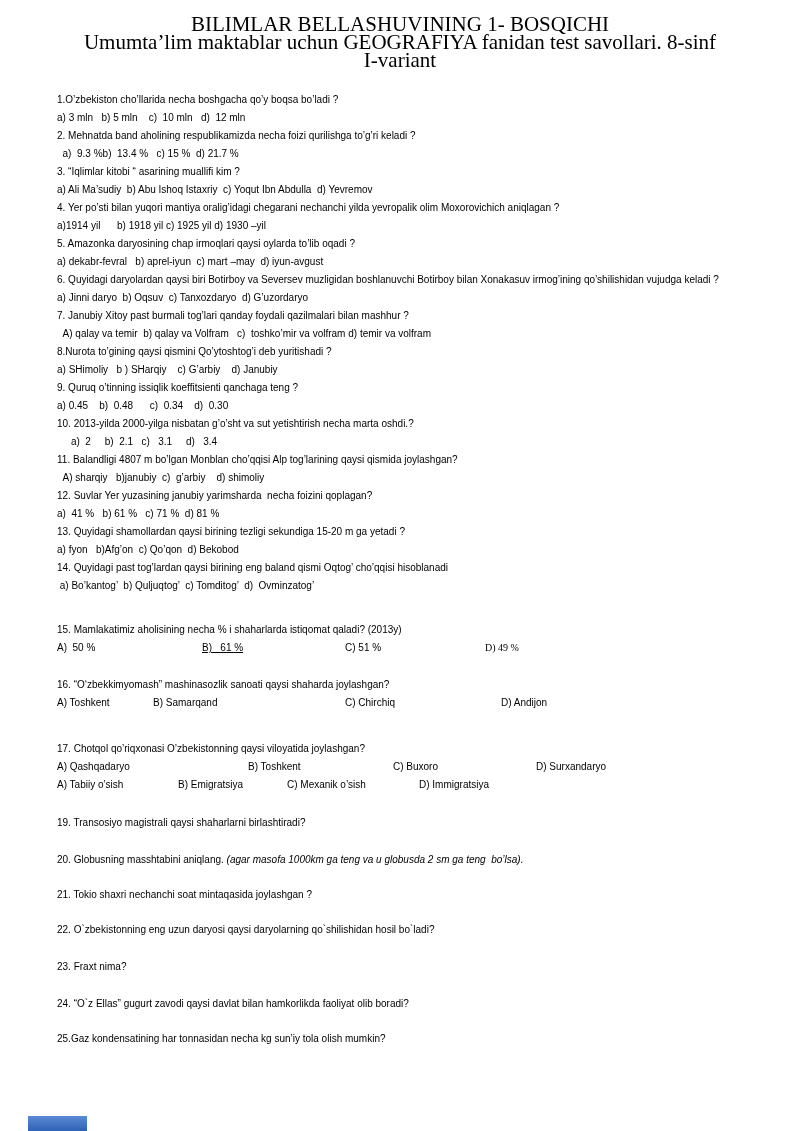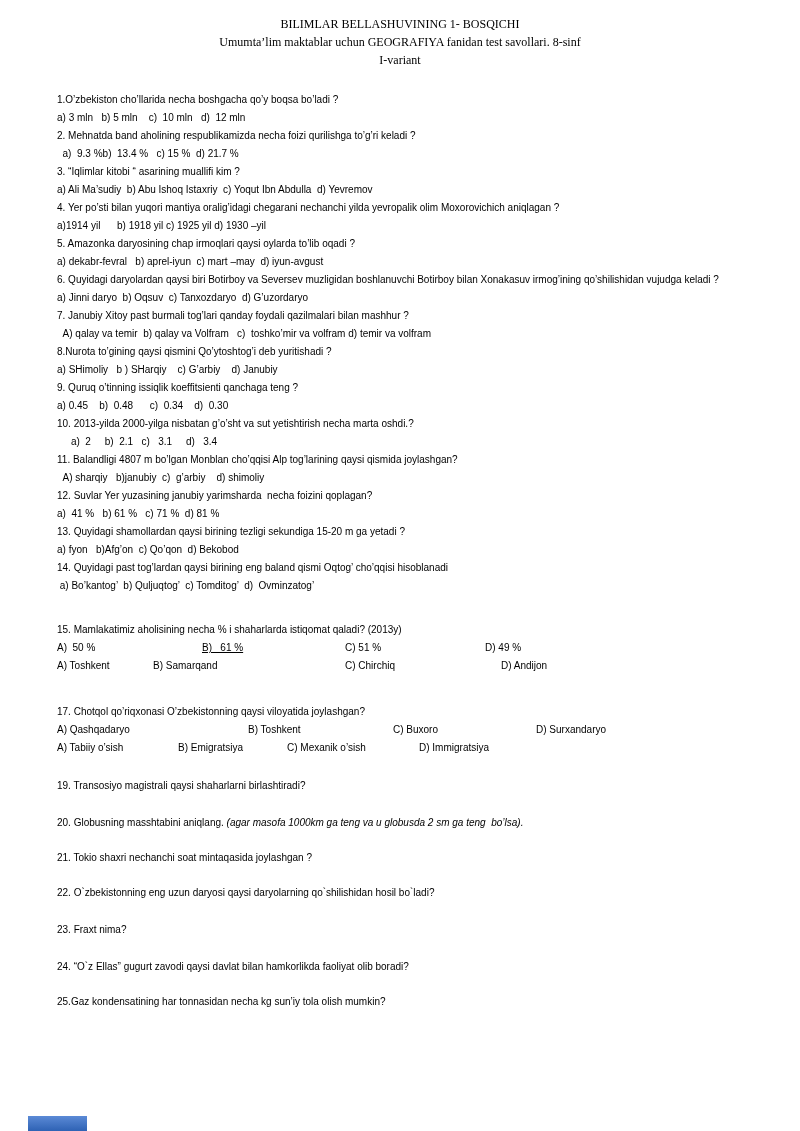--- a/index.html
+++ b/index.html
@@ -9,21 +9,21 @@
     background: #ffffff;
     color: #000000;
     font-family: "Liberation Sans", sans-serif;
     position: relative;
     overflow: hidden;
   }
   .title-block {
     padding-top: 15px;
     text-align: center;
     font-family: "Liberation Serif", serif;
-    font-size: 12px;
+    font-size: 21px;
     line-height: 18px;
     font-weight: normal;
   }
   .doc {
     margin: 22px 48px 0 57px;
     font-size: 10px;
     line-height: 18px;
     white-space: pre-wrap;
   }
   .line { min-height: 18px; }
@@ -49,22 +49,22 @@
 <div class="title-block">
   <div>BILIMLAR BELLASHUVINING 1- BOSQICHI</div>
   <div>Umumta’lim maktablar uchun GEOGRAFIYA fanidan test savollari. 8-sinf</div>
   <div>I-variant</div>
 </div>
 
 <div class="doc"><div class="line"><span>1.O’zbekiston cho’llarida necha boshgacha qo’y boqsa bo’ladi ?</span></div><div class="line"><span>a) 3 mln   b) 5 mln    c)  10 mln   d)  12 mln</span></div><div class="line"><span>2. Mehnatda band aholining respublikamizda necha foizi qurilishga to’g’ri keladi ?</span></div><div class="line"><span>  a)  9.3 %b)  13.4 %   c) 15 %  d) 21.7 %</span></div><div class="line"><span>3. “Iqlimlar kitobi “ asarining muallifi kim ?</span></div><div class="line"><span>a) Ali Ma’sudiy  b) Abu Ishoq Istaxriy  c) Yoqut Ibn Abdulla  d) Yevremov</span></div><div class="line"><span>4. Yer po’sti bilan yuqori mantiya oralig’idagi chegarani nechanchi yilda yevropalik olim Moxorovichich aniqlagan ?</span></div><div class="line"><span>a)1914 yil      b) 1918 yil c) 1925 yil d) 1930 –yil</span></div><div class="line"><span>5. Amazonka daryosining chap irmoqlari qaysi oylarda to’lib oqadi ?</span></div><div class="line"><span>a) dekabr-fevral   b) aprel-iyun  c) mart –may  d) iyun-avgust</span></div><div class="line"><span>6. Quyidagi daryolardan qaysi biri Botirboy va Seversev muzligidan boshlanuvchi Botirboy bilan Xonakasuv irmog’ining qo’shilishidan vujudga keladi ?</span></div><div class="line"><span>a) Jinni daryo  b) Oqsuv  c) Tanxozdaryo  d) G’uzordaryo</span></div><div class="line"><span>7. Janubiy Xitoy past burmali tog’lari qanday foydali qazilmalari bilan mashhur ?</span></div><div class="line"><span>  A) qalay va temir  b) qalay va Volfram   c)  toshko’mir va volfram d) temir va volfram</span></div><div class="line"><span>8.Nurota to’gining qaysi qismini Qo’ytoshtog’i deb yuritishadi ?</span></div><div class="line"><span>a) SHimoliy   b ) SHarqiy    c) G’arbiy    d) Janubiy</span></div><div class="line"><span>9. Quruq o’tinning issiqlik koeffitsienti qanchaga teng ?</span></div><div class="line"><span>a) 0.45    b)  0.48      c)  0.34    d)  0.30</span></div><div class="line"><span>10. 2013-yilda 2000-yilga nisbatan g’o’sht va sut yetishtirish necha marta oshdi.?</span></div><div class="line"><span>     a)  2     b)  2.1   c)   3.1     d)   3.4</span></div><div class="line"><span>11. Balandligi 4807 m bo’lgan Monblan cho’qqisi Alp tog’larining qaysi qismida joylashgan?</span></div><div class="line"><span>  A) sharqiy   b)janubiy  c)  g’arbiy    d) shimoliy</span></div><div class="line"><span>12. Suvlar Yer yuzasining janubiy yarimsharda  necha foizini qoplagan?</span></div><div class="line"><span>a)  41 %   b) 61 %   c) 71 %  d) 81 %</span></div><div class="line"><span>13. Quyidagi shamollardan qaysi birining tezligi sekundiga 15-20 m ga yetadi ?</span></div><div class="line"><span>a) fyon   b)Afg’on  c) Qo’qon  d) Bekobod</span></div><div class="line"><span>14. Quyidagi past tog’lardan qaysi birining eng baland qismi Oqtog’ cho’qqisi hisoblanadi</span></div><div class="line"><span> a) Bo’kantog’  b) Quljuqtog’  c) Tomditog’  d)  Ovminzatog’</span></div><div class="line" style="margin-top: 26px;"><span>15. Mamlakatimiz aholisining necha % i shaharlarda istiqomat qaladi? (2013y)</span></div><div class="line cols">
       <span class="col" style="left: 0px;">A)  50 %</span>
       <span class="col" style="left: 145px; text-decoration: underline;">B)   61 %</span>
       <span class="col" style="left: 288px;">C) 51 %</span>
-      <span class="col" style="left: 428px;">D) 49 %</span>
-    </div><div class="line cols">
+      <span class="col" style="left: 428px; font-family: Liberation Serif, serif;">D) 49 %</span>
+    </div><div class="line" style="margin-top: 19px;"><span>16. “O‘zbekkimyomash” mashinasozlik sanoati qaysi shaharda joylashgan?</span></div><div class="line cols">
       <span class="col" style="left: 0px;">A) Toshkent</span>
       <span class="col" style="left: 96px;">B) Samarqand</span>
       <span class="col" style="left: 288px;">C) Chirchiq</span>
       <span class="col" style="left: 444px;">D) Andijon</span>
     </div><div class="line" style="margin-top: 28px;"><span>17. Chotqol qo’riqxonasi O’zbekistonning qaysi viloyatida joylashgan?</span></div><div class="line cols">
       <span class="col" style="left: 0px;">A) Qashqadaryo</span>
       <span class="col" style="left: 191px;">B) Toshkent</span>
       <span class="col" style="left: 336px;">C) Buxoro</span>
       <span class="col" style="left: 479px;">D) Surxandaryo</span>
     </div><div class="line cols">

